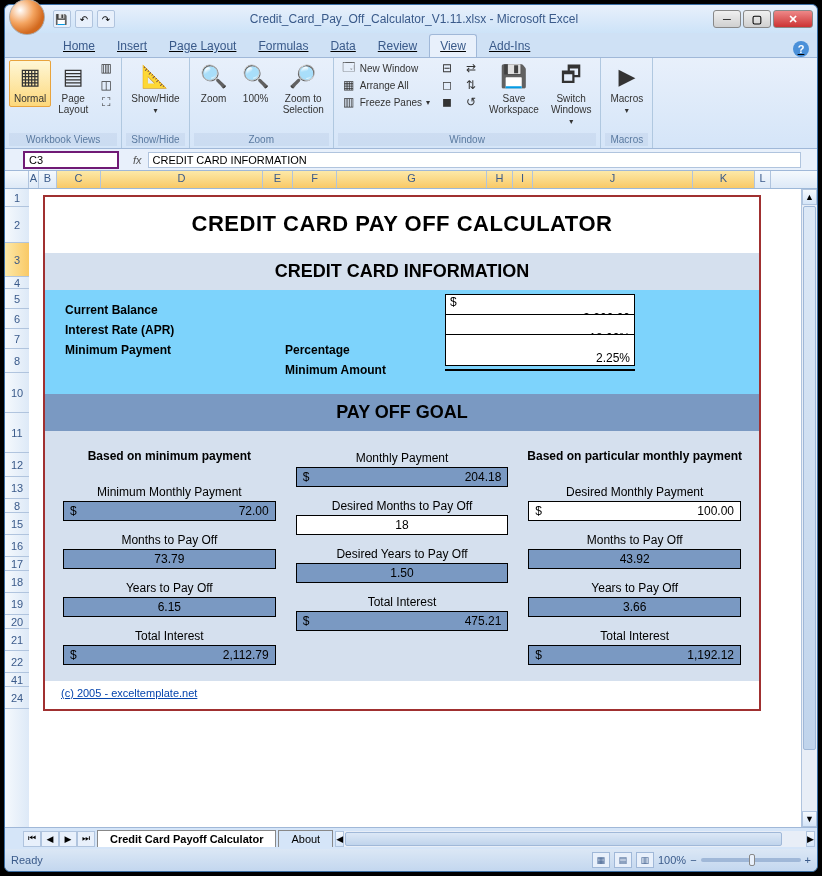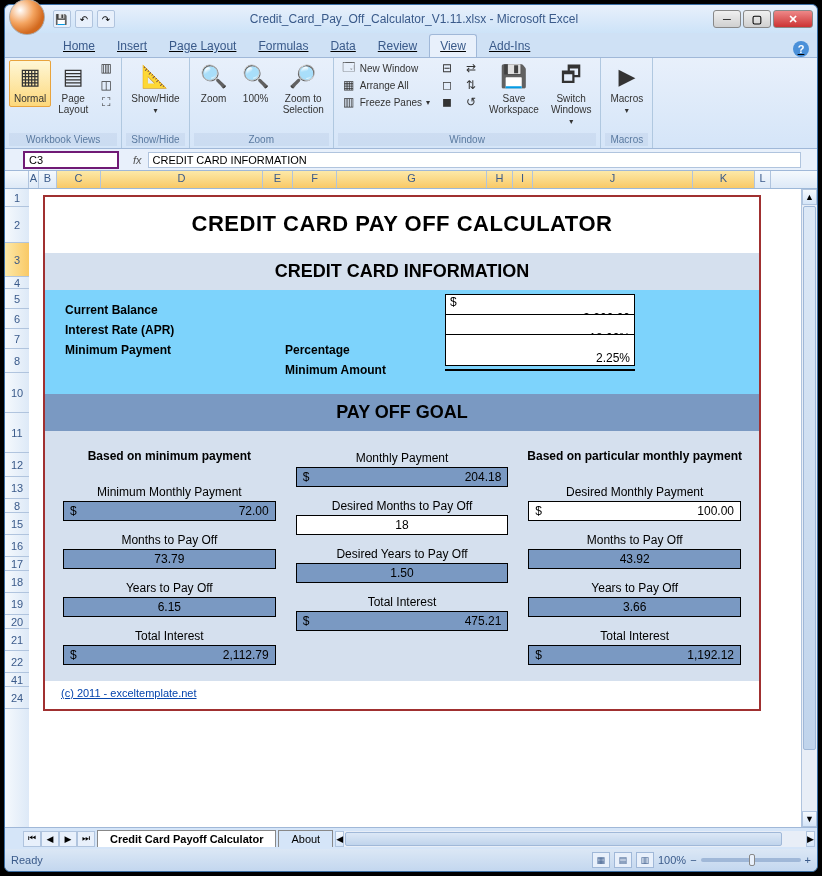--- a/index.html
+++ b/index.html
@@ -388,21 +388,21 @@
               <div class="box center">
                 <span class="n">3.66</span>
               </div>
               <div class="lbl">Total Interest</div>
               <div class="box">
                 <span class="c">$</span>
                 <span class="n">1,192.12</span>
               </div>
             </div>
           </div>
-        <div class="foot"><a>(c) 2011 - exceltemplate.net</a></div>
+        <div class="foot"><a>(c) 2005 - exceltemplate.net</a></div>
       </div>
     </div>
     <div class="vscroll">
       <div class="sbtn">▲</div>
       <div class="sthumb" style="flex:0.9"></div>
       <div style="flex:0.1"></div>
       <div class="sbtn">▼</div>
     </div>
   </div>
 

